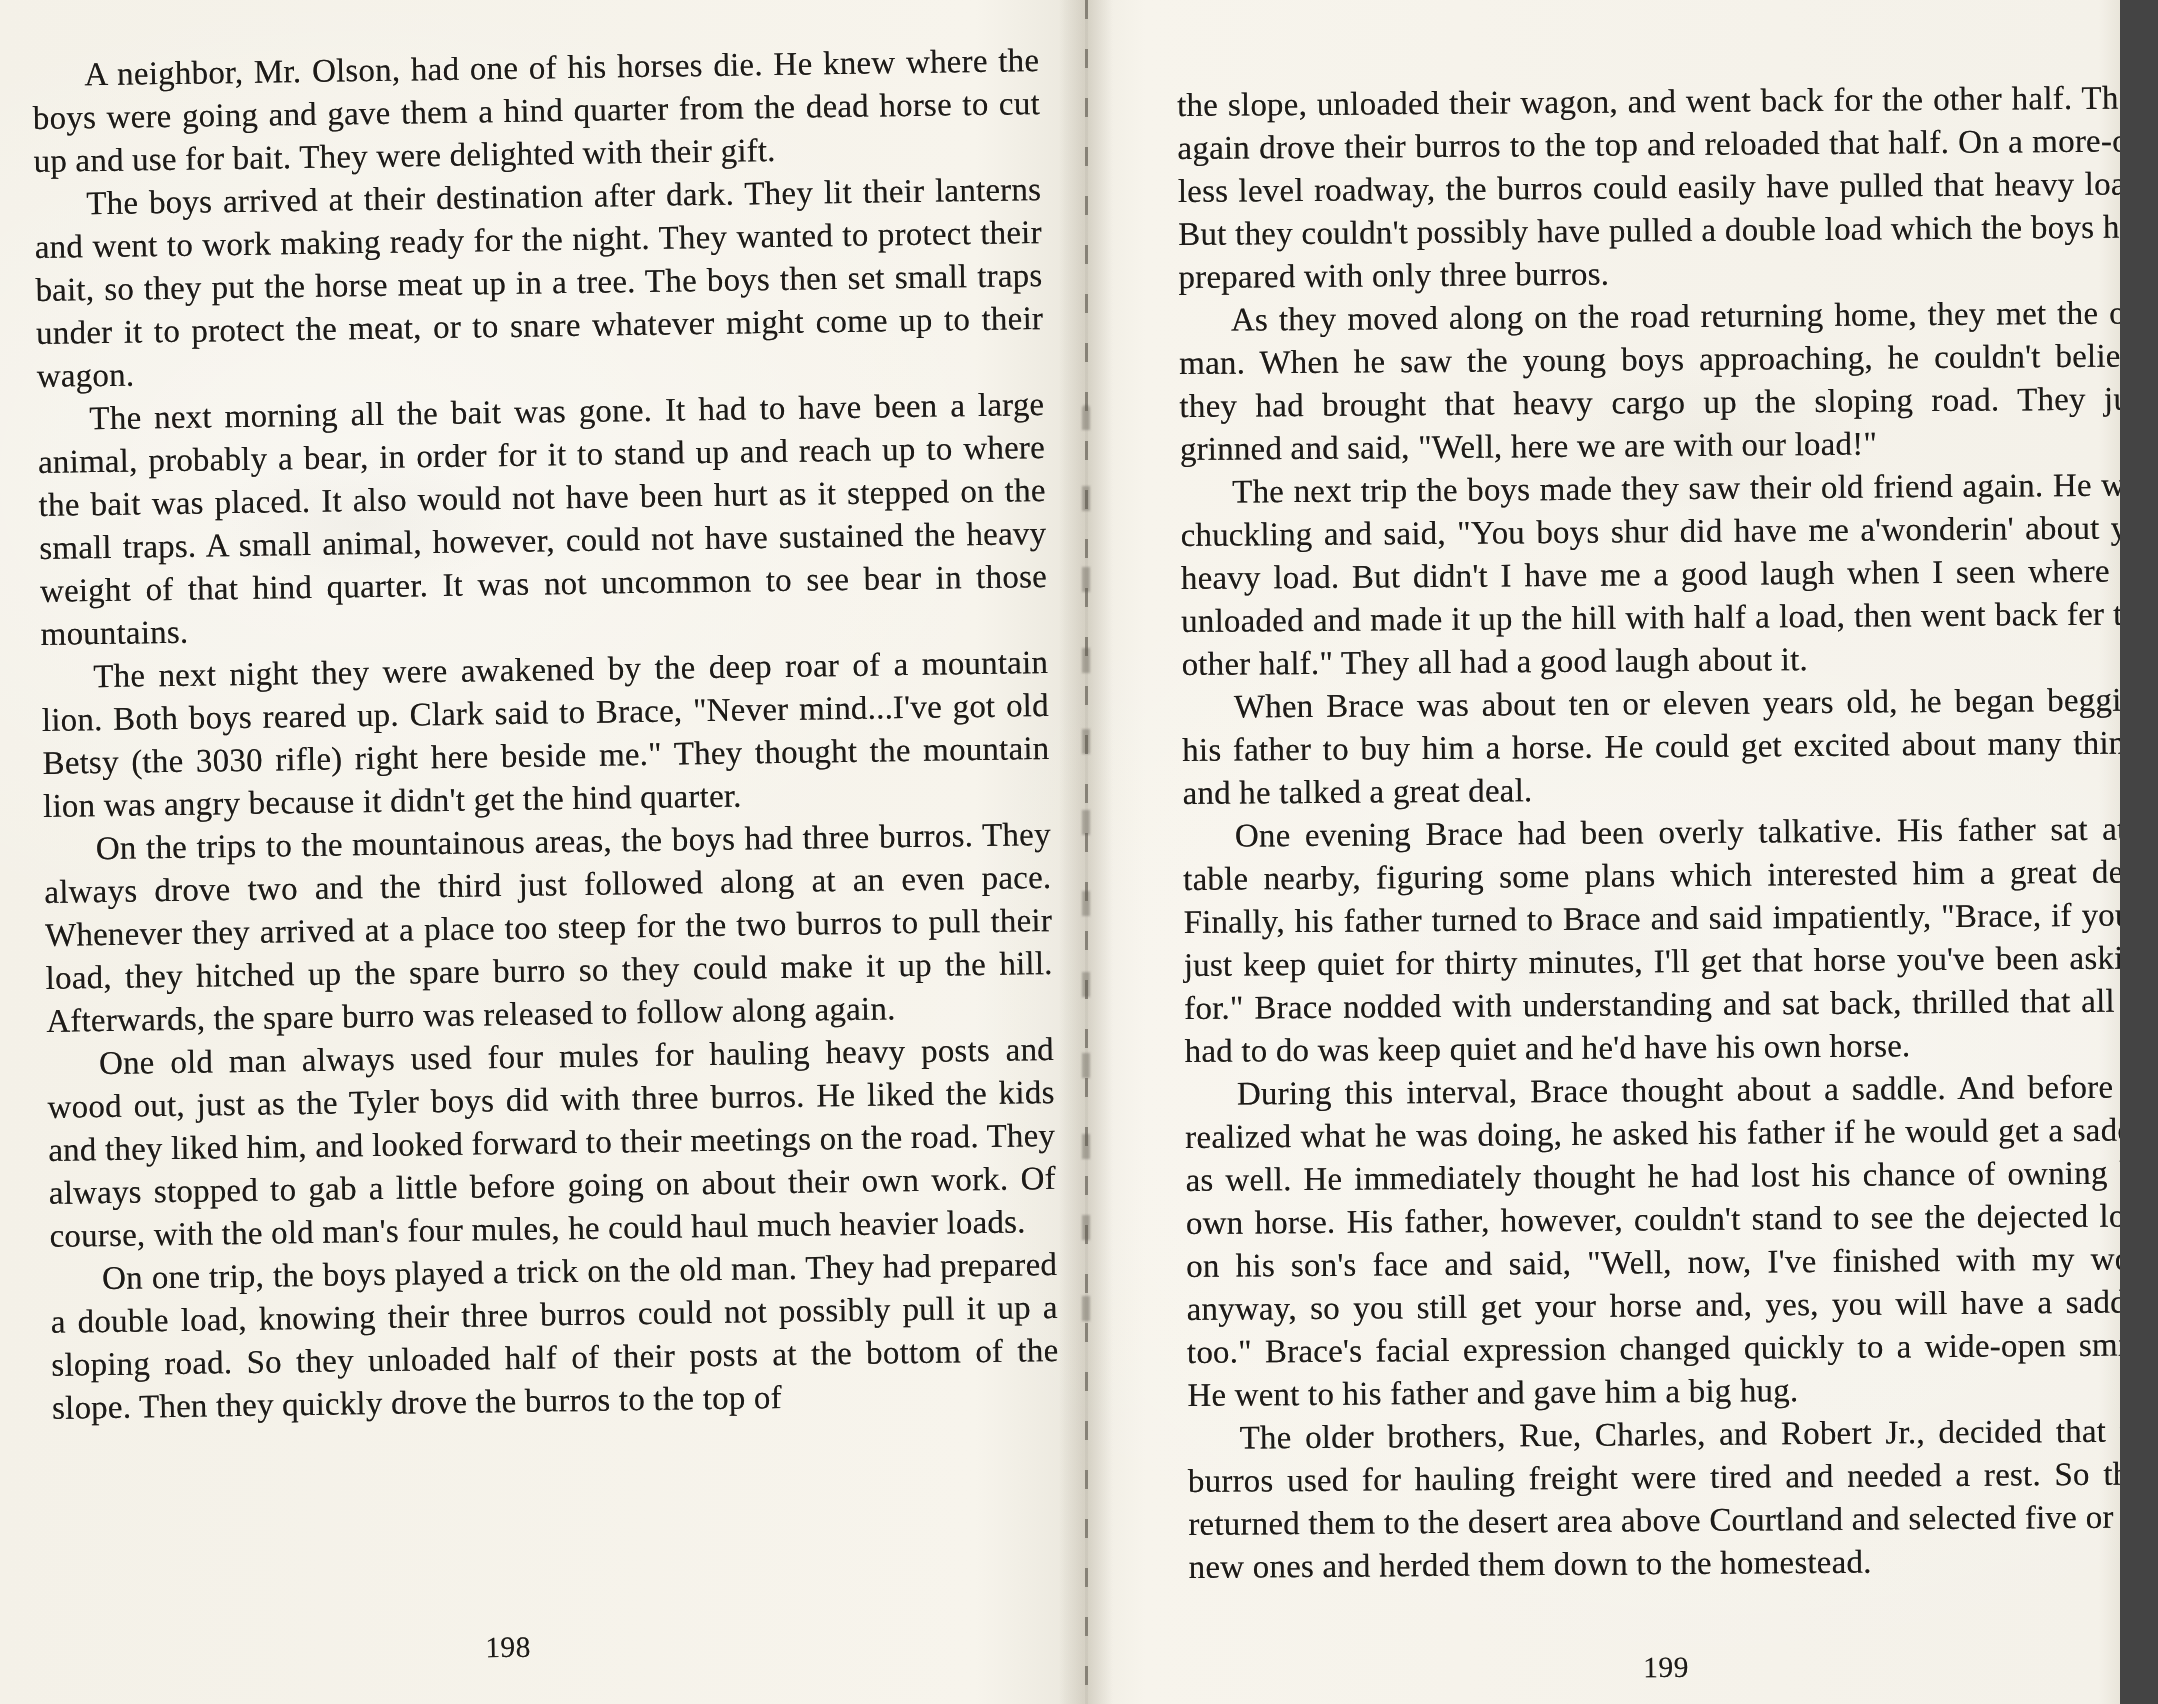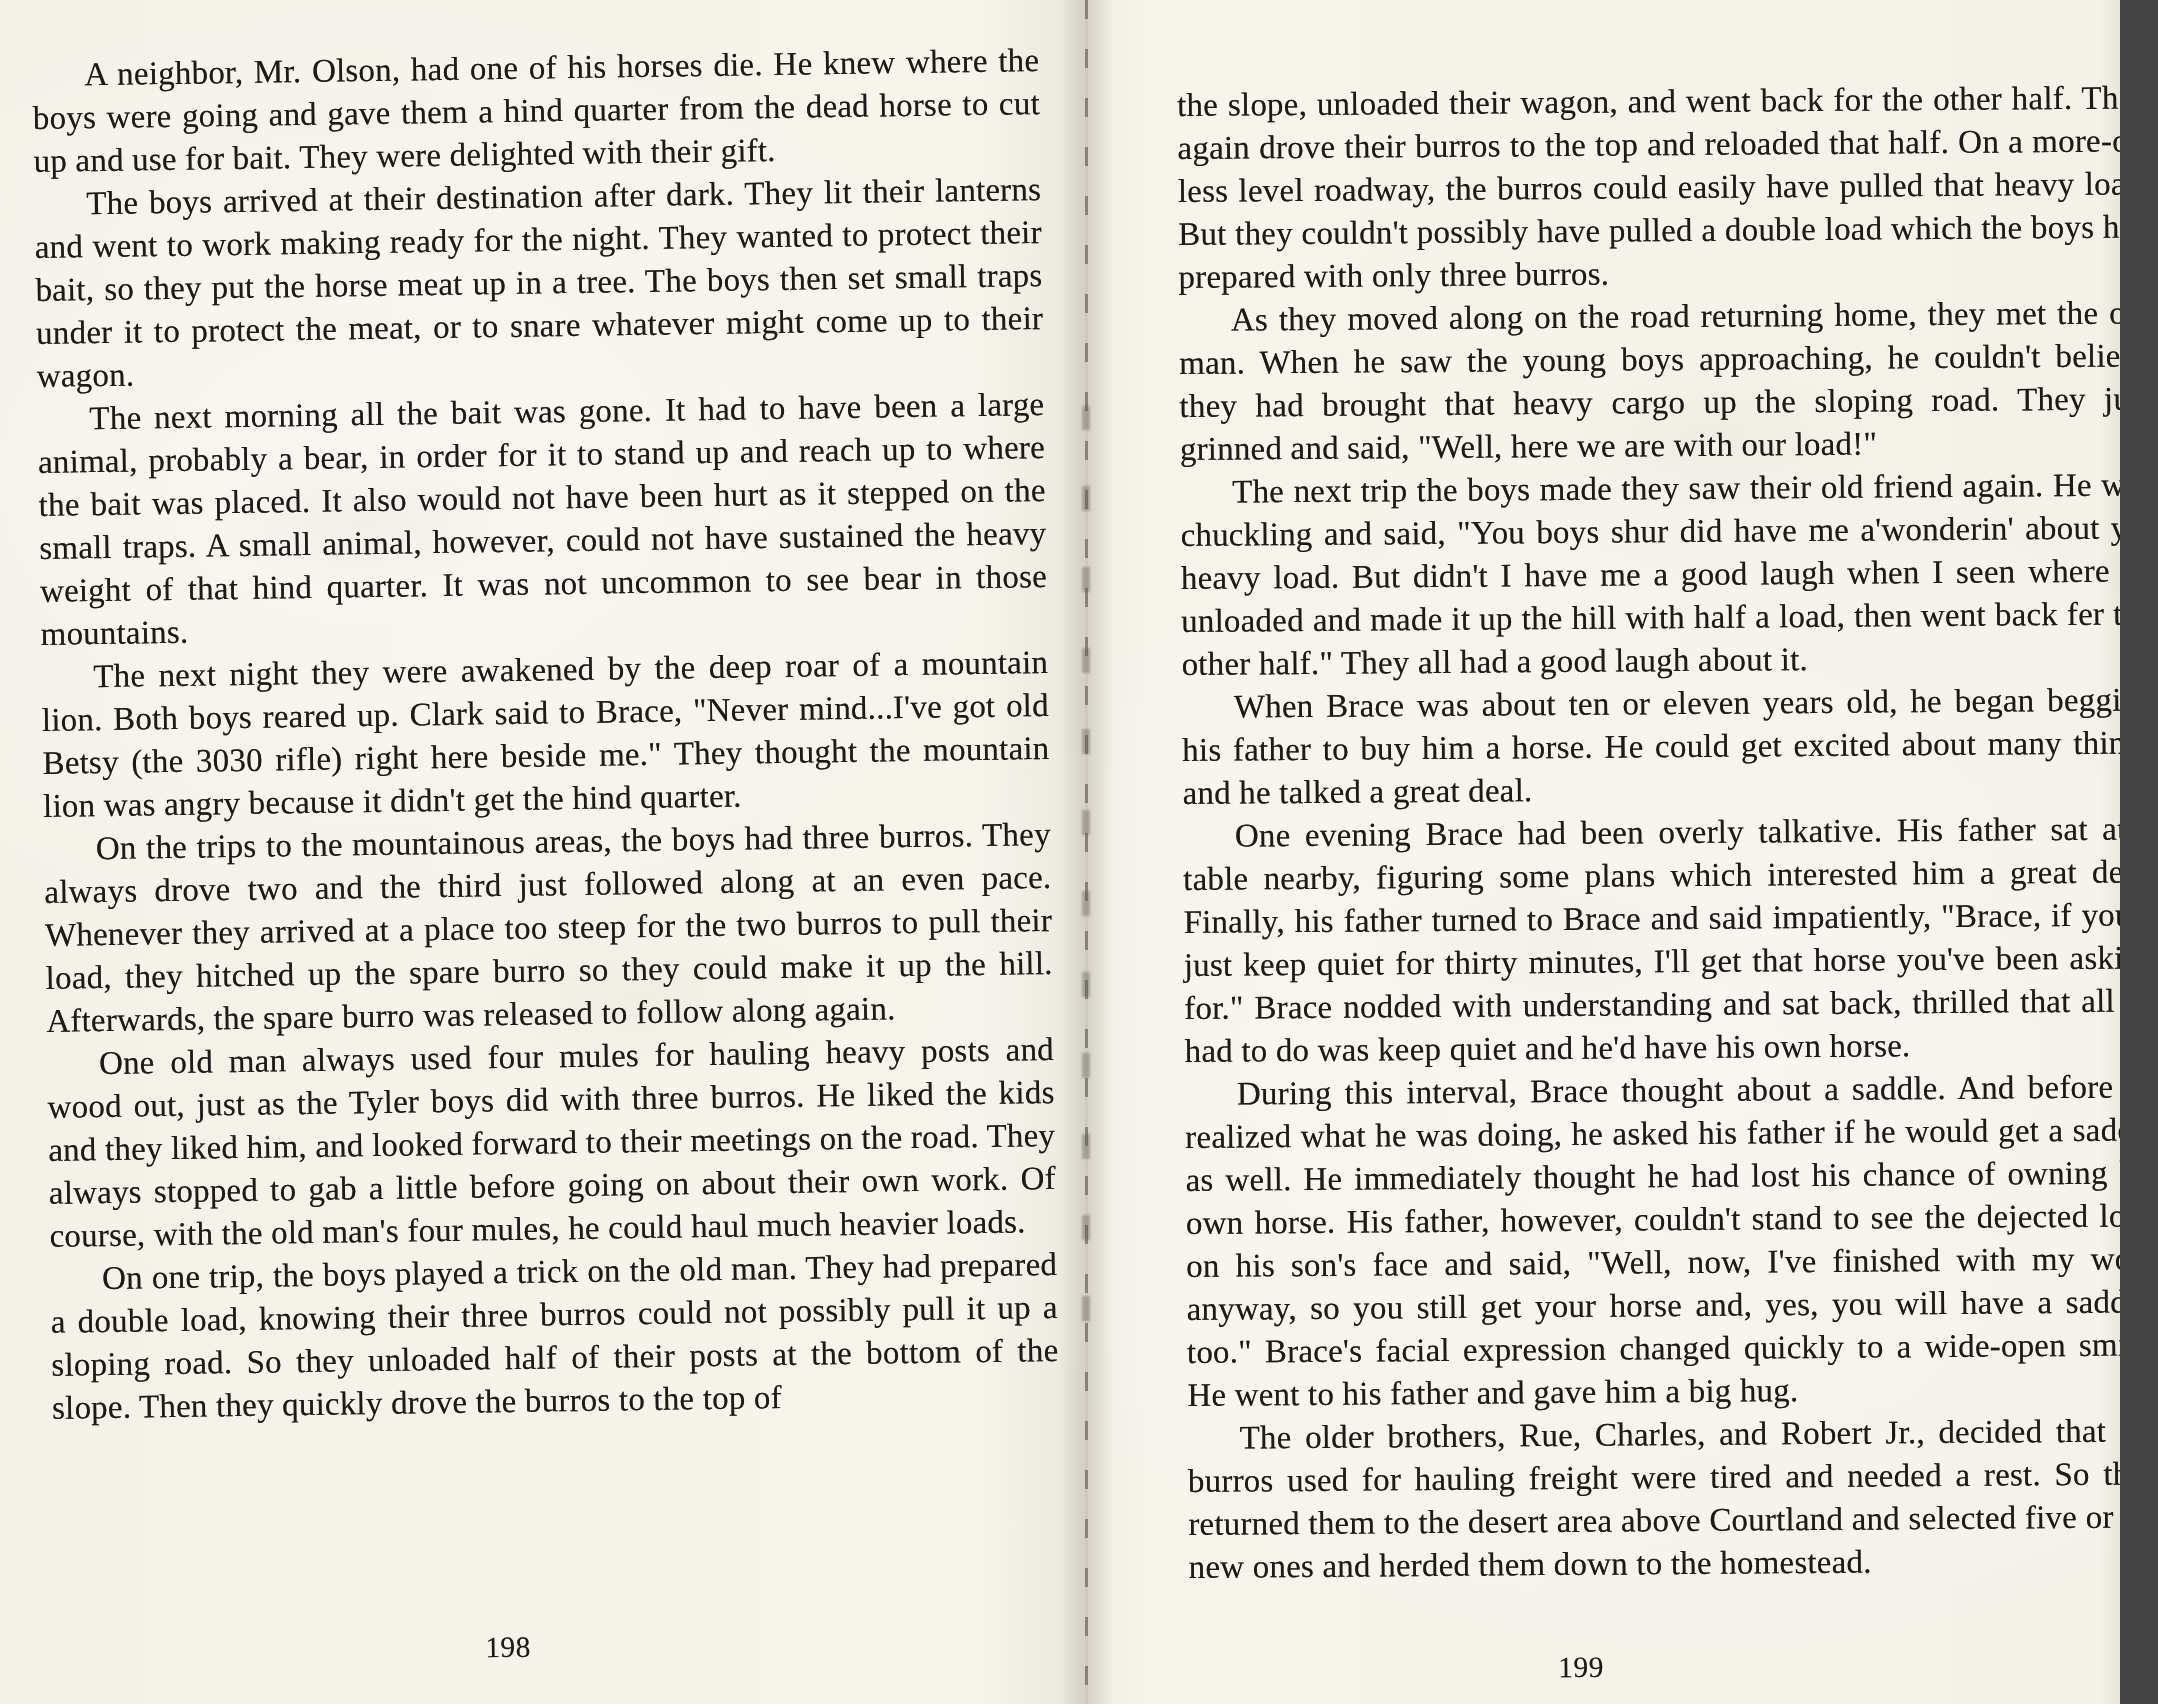--- a/index.html
+++ b/index.html
@@ -47,21 +47,21 @@
     position:absolute;left:50%;top:405px;width:8.4px;height:970px;margin-left:-4.2px;
     border-radius:4.2px;filter:blur(0.8px);
     background:repeating-linear-gradient(to bottom,rgba(92,88,78,.38) 0 25px,rgba(92,88,78,0) 25px 81px);
   }
   .page-number{
     position:absolute;width:118px;text-align:center;
     font-size:29.5px;letter-spacing:0.4px;
     text-shadow:0 0 0.6px rgba(30,28,24,.6);
   }
   .pn-left{left:449px;top:1631px;transform:rotate(-.85deg);}
-  .pn-right{left:1522px;top:1651px;transform:rotate(-.45deg);}
+  .pn-right{left:1607px;top:1651px;transform:rotate(-.45deg);}
 </style>
 </head>
 <body>
 
 <div class="screen">
 
   <section class="textcol left-col">
     <p>A neighbor, Mr. Olson, had one of his horses die.  He knew where the boys were going and gave them a hind quarter from the dead horse to cut up and use for bait.  They were delighted with their gift.</p>
     <p>The boys arrived at their destination after dark.  They lit their lanterns and went to work making ready for the night.  They wanted to protect their bait, so they put the horse meat up in a tree.  The boys then set small traps under it to protect the meat, or to snare whatever might come up to their wagon.</p>
     <p>The next morning all the bait was gone.  It had to have been a large animal, probably a bear, in order for it to stand up and reach up to where the bait was placed.  It also would not have been hurt as it stepped on the small traps.  A small animal, however, could not have sustained the heavy weight of that hind quarter.  It was not uncommon to see bear in those mountains.</p>

